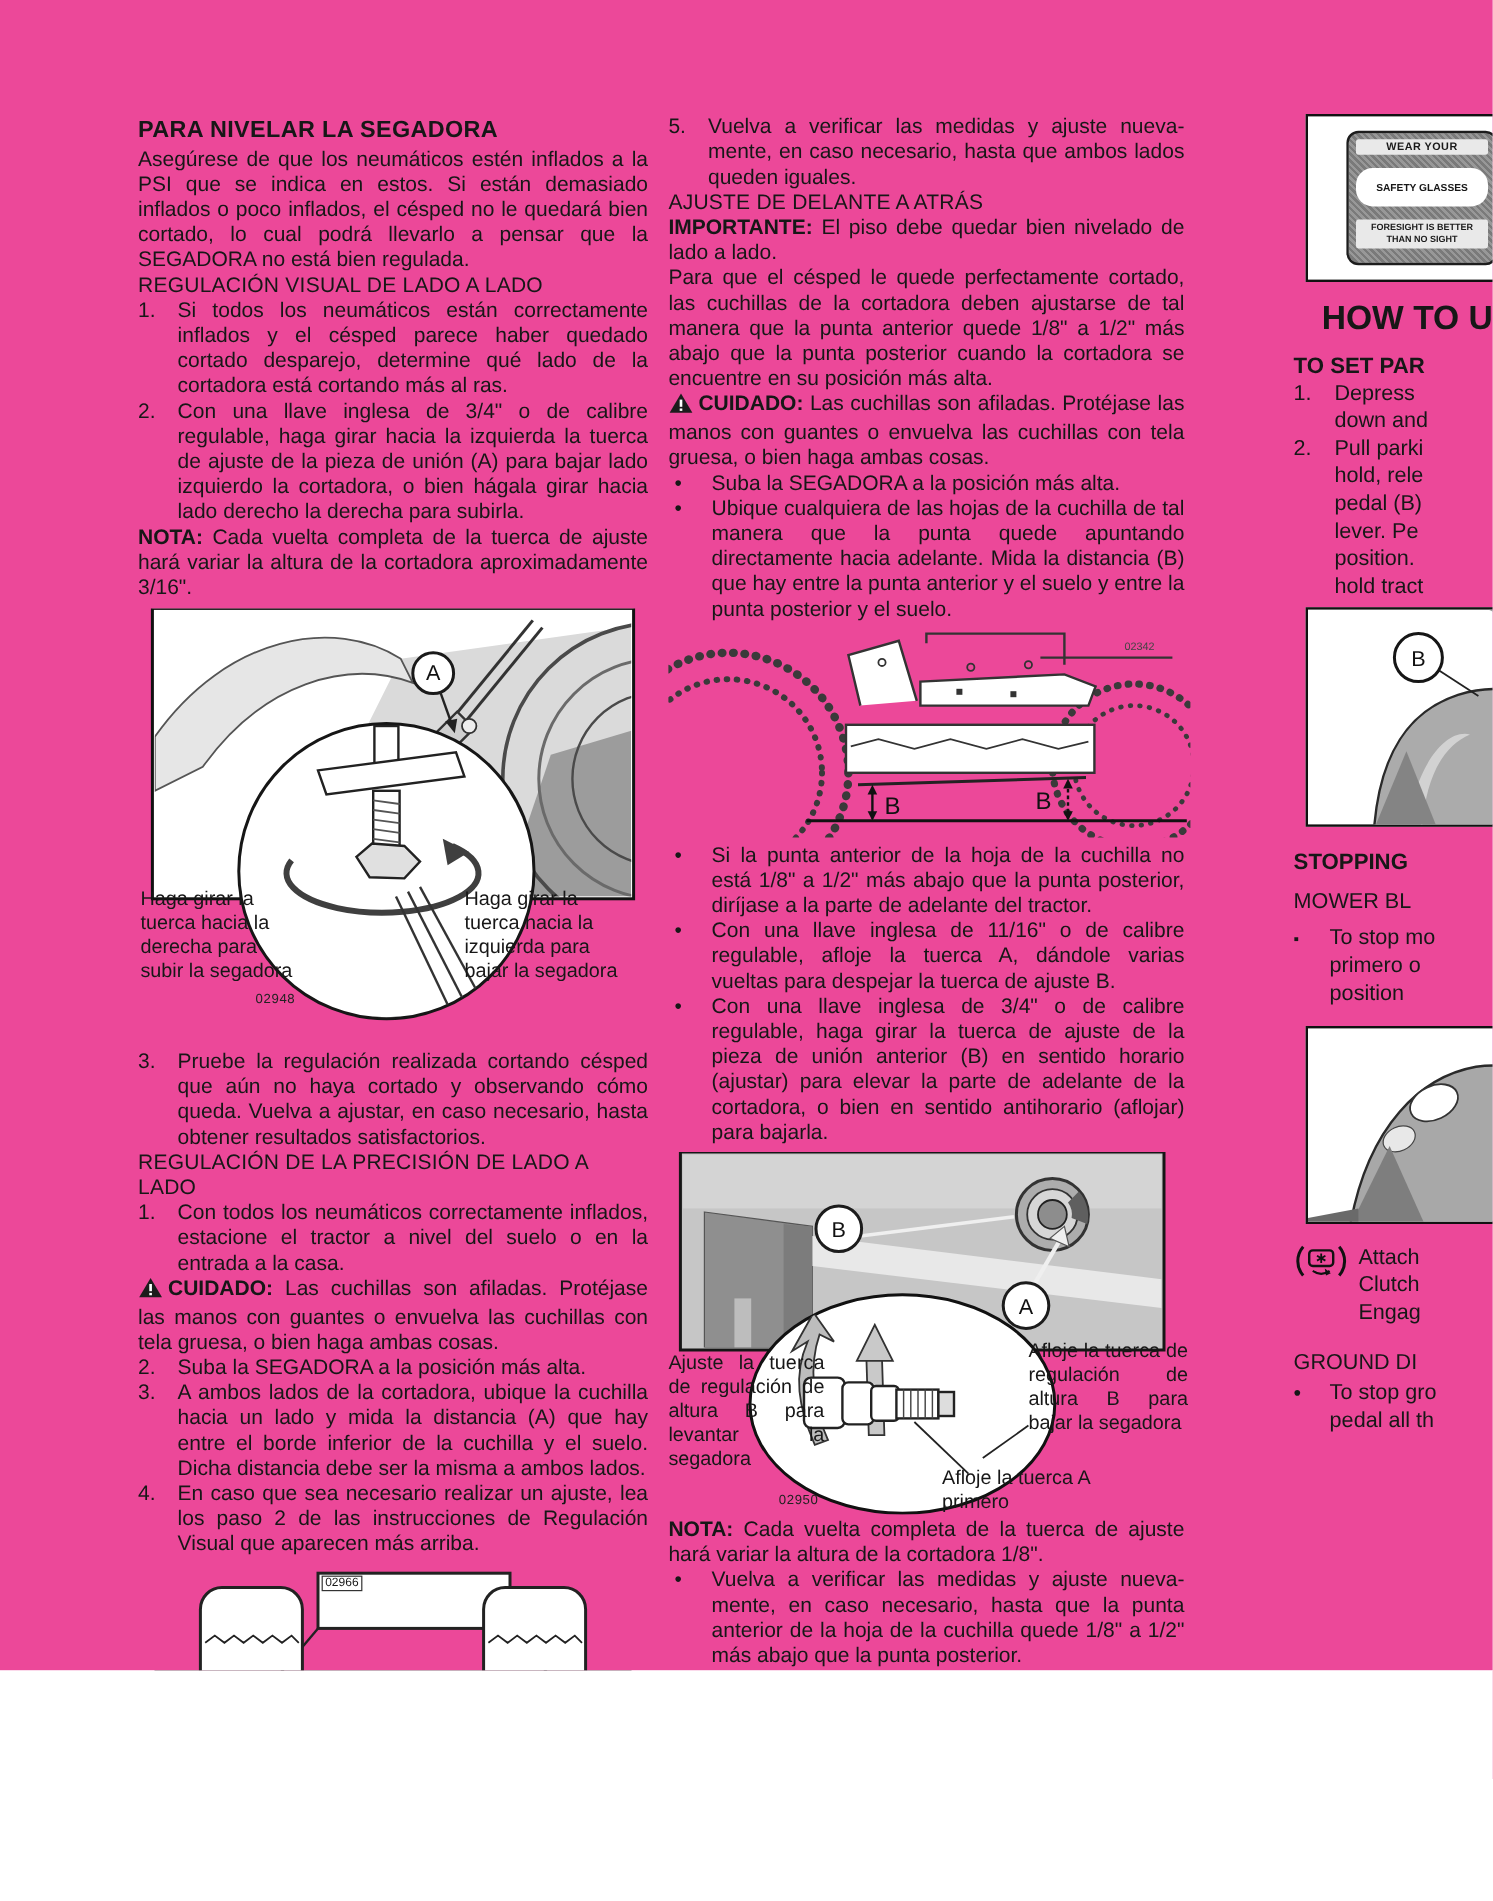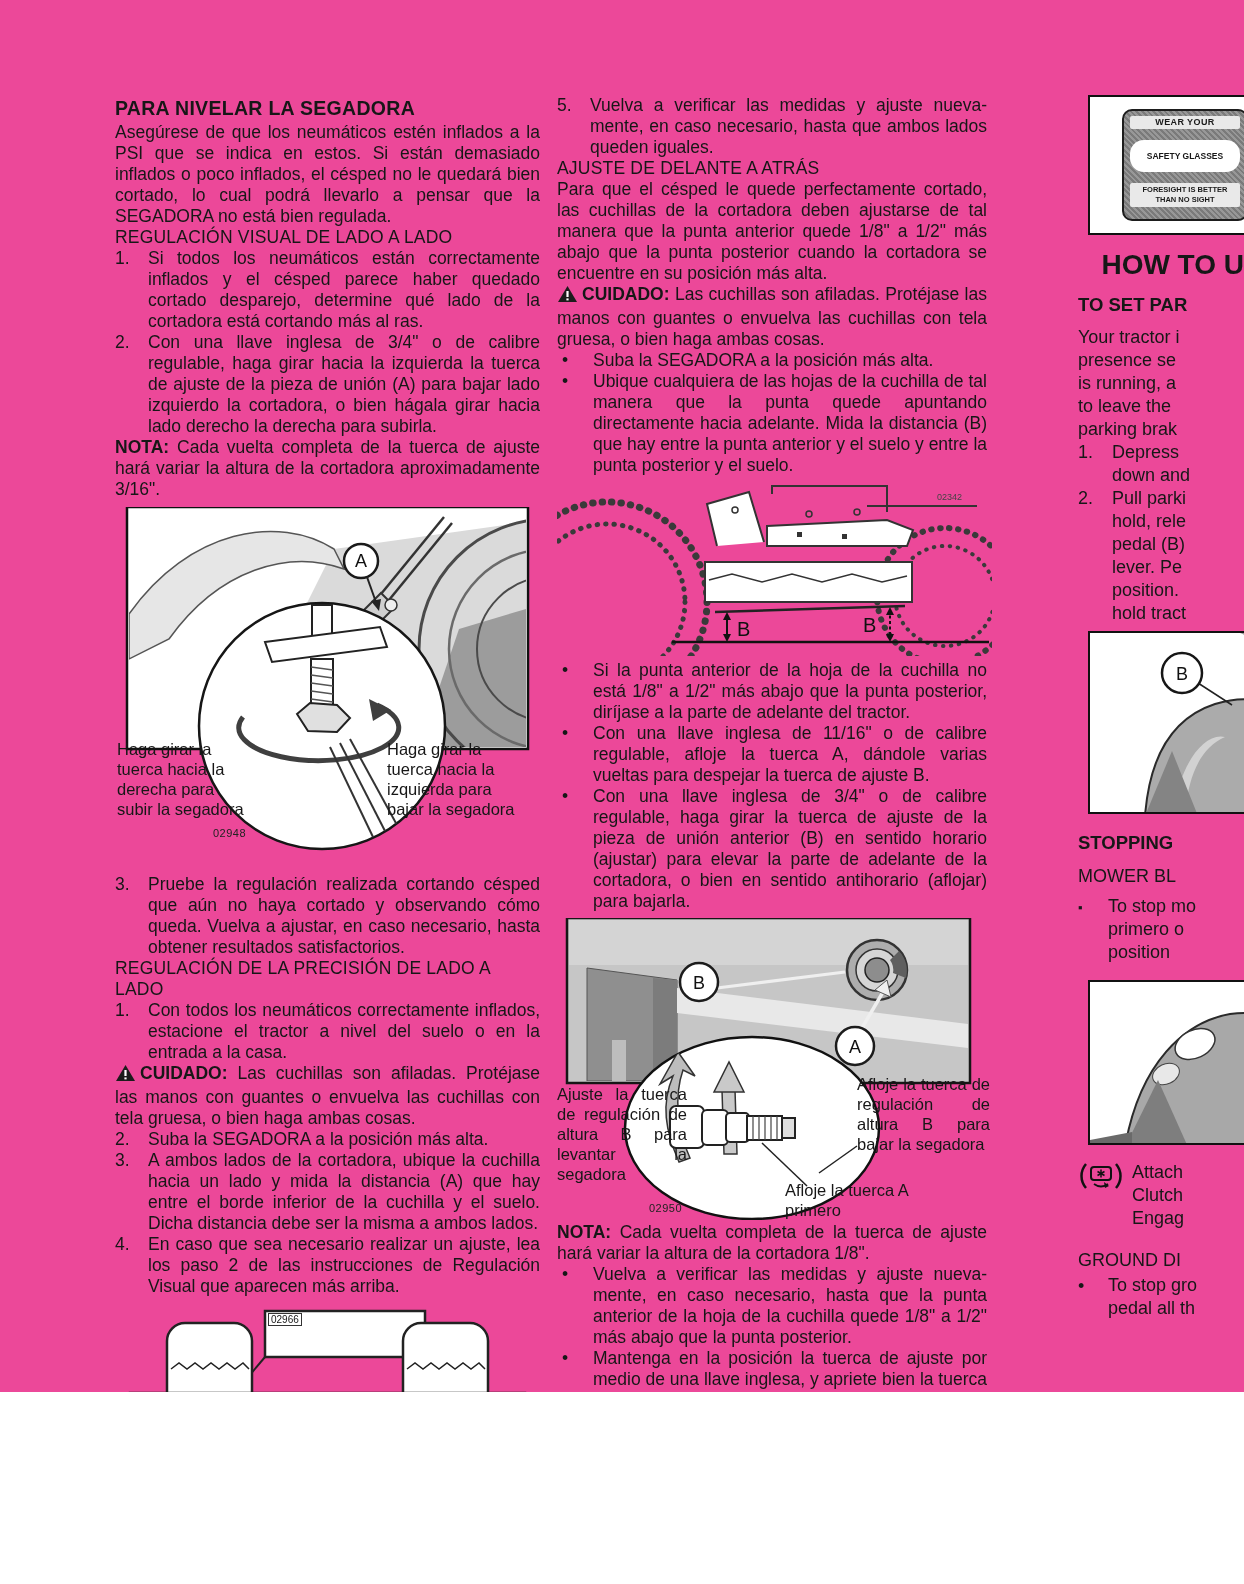--- a/index.html
+++ b/index.html
@@ -197,20 +197,21 @@
   </div>
 
   <div class="col col-mid">
 
     <div class="li">
       <span class="num">5.</span>
       <span class="txt">Vuelva a verificar las medidas y ajuste nueva­mente, en caso necesario, hasta que ambos lados queden iguales.</span>
     </div>
 
     <p class="subhead">AJUSTE DE DELANTE A ATRÁS</p>
+    <p class="para"><span class="lead">IMPORTANTE:</span>  <span>El piso debe quedar bien nive­lado de lado a lado.</span></p>
     <p class="para">Para  que el césped le quede perfectamente cortado, las cuchillas de la cortadora deben ajustarse de tal manera que la punta anterior quede 1/8" a 1/2" más abajo que la punta pos­terior cuando la cortadora se encuentre en su posición más alta.</p>
 
     <p class="para"><span class="warn-tri"><svg width="21" height="18" viewBox="0 0 21 18">
             <polygon points="10.5,1 20,17 1,17" fill="#1c1c1c"></polygon>
             <rect x="9.4" y="6" width="2.2" height="6" fill="#fff"></rect>
             <rect x="9.4" y="13.4" width="2.2" height="2" fill="#fff"></rect>
           </svg></span><span class="lead">CUIDADO:</span> <span>Las cuchillas son afiladas. Proté­jase las manos con guantes o envuelva las cuchil­las con tela gruesa, o bien haga ambas cosas.</span></p>
 
     <div class="li">
       <span class="bul">•</span>
@@ -342,27 +343,20 @@
         <div class="badge-strip badge-bottom">
           <div>FORESIGHT IS BETTER</div>
           <div>THAN NO SIGHT</div>
         </div>
       </div>
     </div>
 
     <div class="rhead1">HOW TO U</div>
     <div class="rhead2">TO SET PAR</div>
 
-    <div class="rblock rintro">
-        <div class="rline">Your tractor i</div>
-        <div class="rline">presence se</div>
-        <div class="rline">is running, a</div>
-        <div class="rline">to leave the</div>
-        <div class="rline">parking brak</div>
-      </div>
 
     <div class="rli rblock">
       <span class="rnum">1.</span>
       <span>
           <div class="rline">Depress</div>
           <div class="rline">down and</div>
         </span>
     </div>
     <div class="rli rblock">
       <span class="rnum">2.</span>

